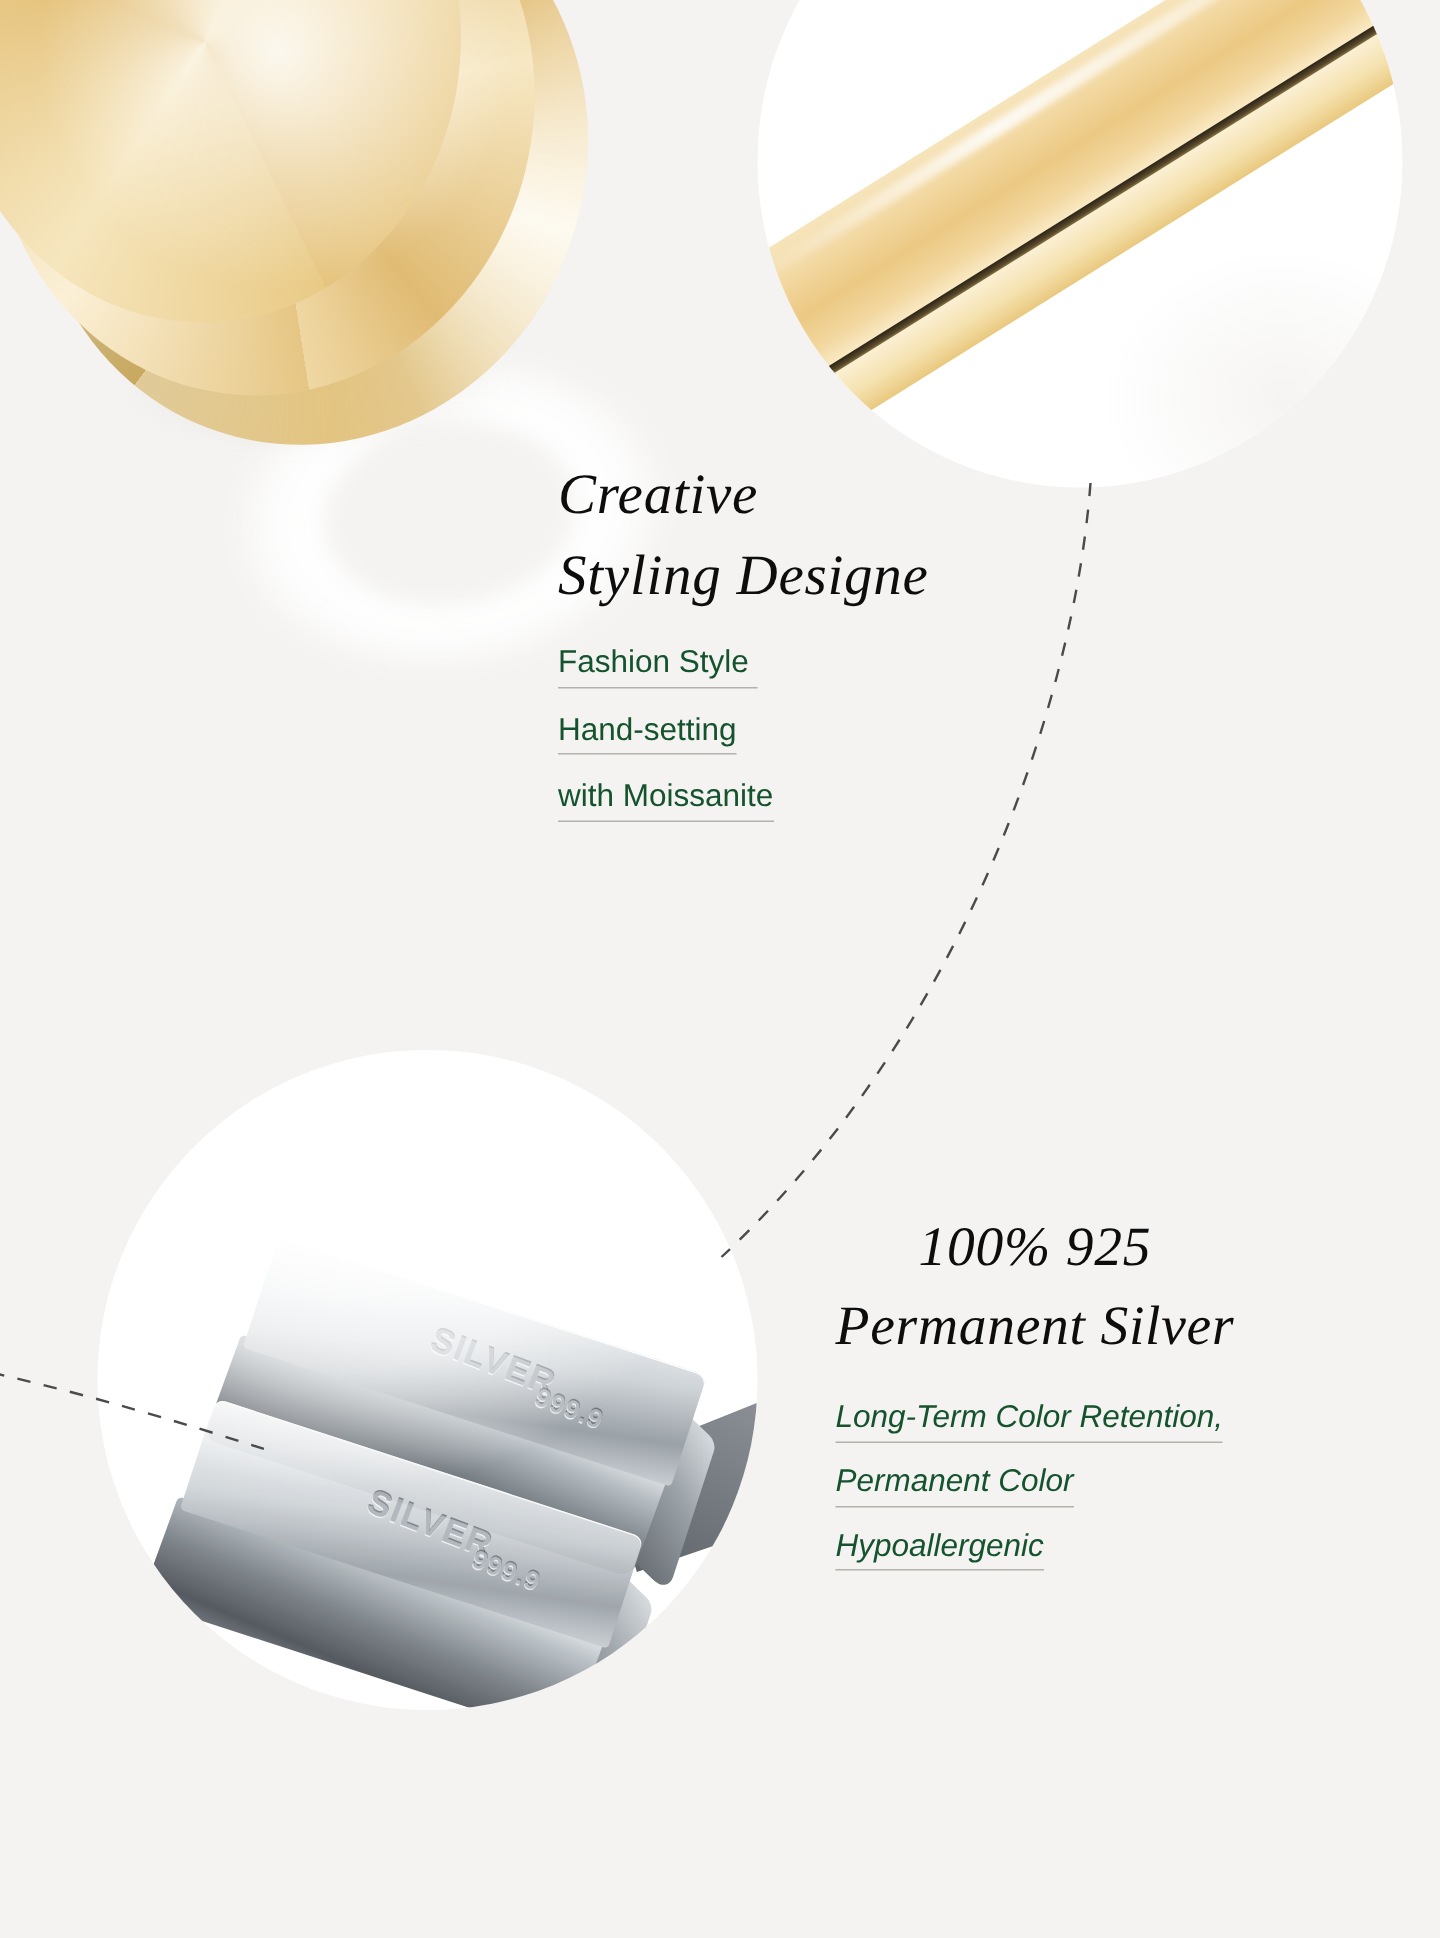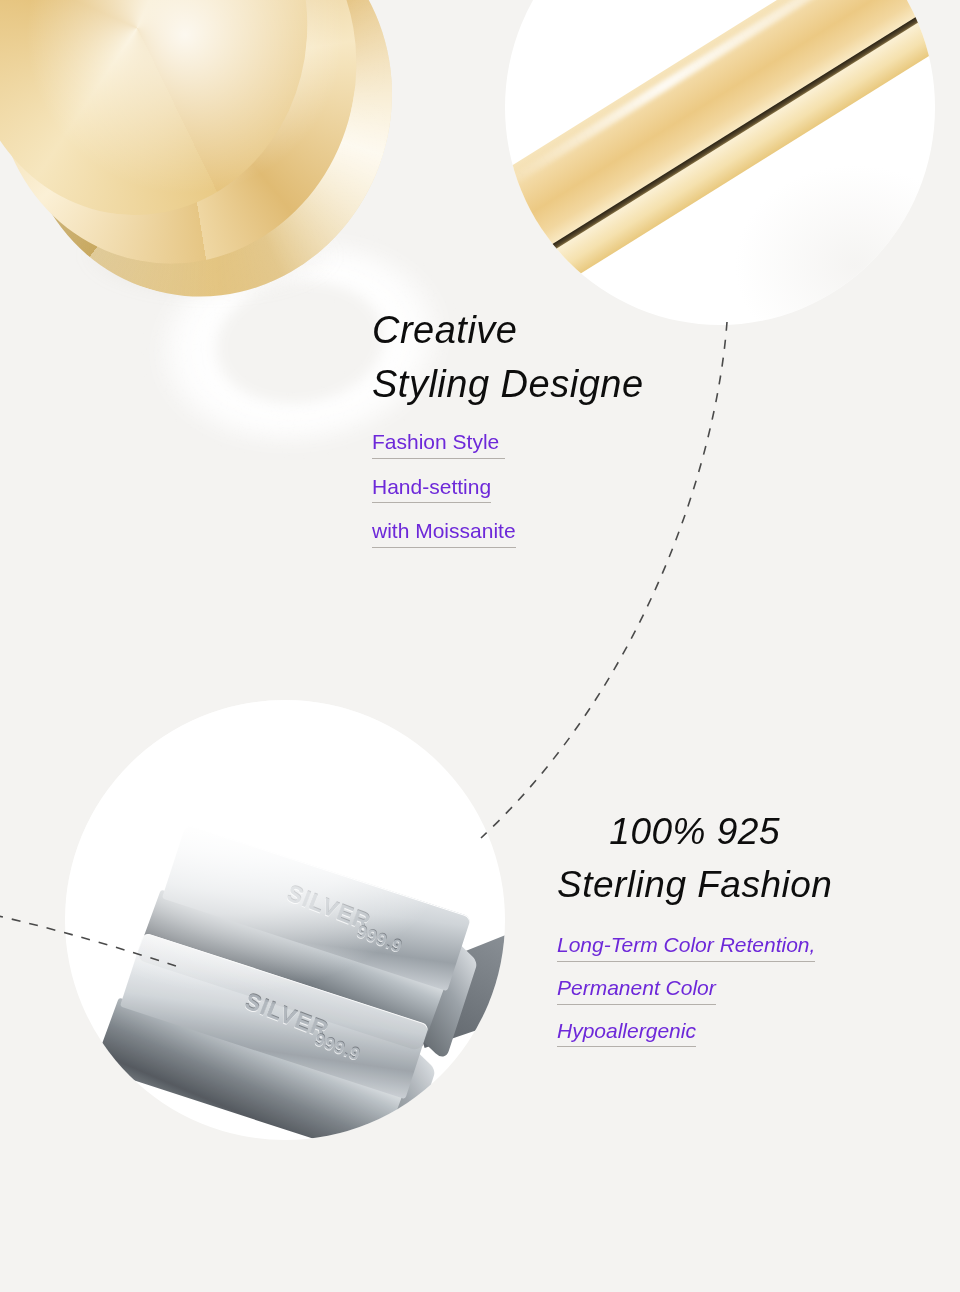--- a/index.html
+++ b/index.html
@@ -157,35 +157,35 @@
   }
 
   
   .dash-svg{position:absolute;left:0;top:0;width:960px;height:1292px;pointer-events:none;}
 
   
   .block{position:absolute;}
   .blk-a{left:372px;top:304px;}
   .blk-b{left:557px;top:806px;}
   .head{
-    font-family:Liberation Sans, sans-serif;
+    font-family:Liberation Serif, serif;
     font-style:italic;
     color:#0d0d0d;
     font-size:38px;
     line-height:1.42;
     letter-spacing:.5px;
     white-space:nowrap;
   }
   .blk-b .head{font-size:37px;text-align:center;}
   .feat{margin-top:18px;}
   .blk-b .feat{margin-top:22px;font-style:italic;}
   .feat .line{
     display:table;
     font-size:21px;
-    color:#6d28d9;
+    color:#14532d;
     line-height:1.18;
     padding-bottom:3px;
     margin-bottom:16px;
     border-bottom:1px solid #b4b0ab;
     white-space:pre;
   }
   .blk-b .feat .line{font-size:21px;margin-bottom:14px;}
 </style>
 </head>
 <body>
@@ -250,21 +250,21 @@
     <div class="feat">
       <div class="line">Fashion Style </div>
       <div class="line">Hand-setting</div>
       <div class="line">with Moissanite</div>
     </div>
   </div>
 
   <div class="block blk-b">
     <div class="head">
       <div>100%  925</div>
-      <div>Sterling Fashion</div>
+      <div>Permanent Silver</div>
     </div>
     <div class="feat">
       <div class="line">Long-Term Color Retention,</div>
       <div class="line">Permanent Color</div>
       <div class="line">Hypoallergenic</div>
     </div>
   </div>
 
 </div>
 

